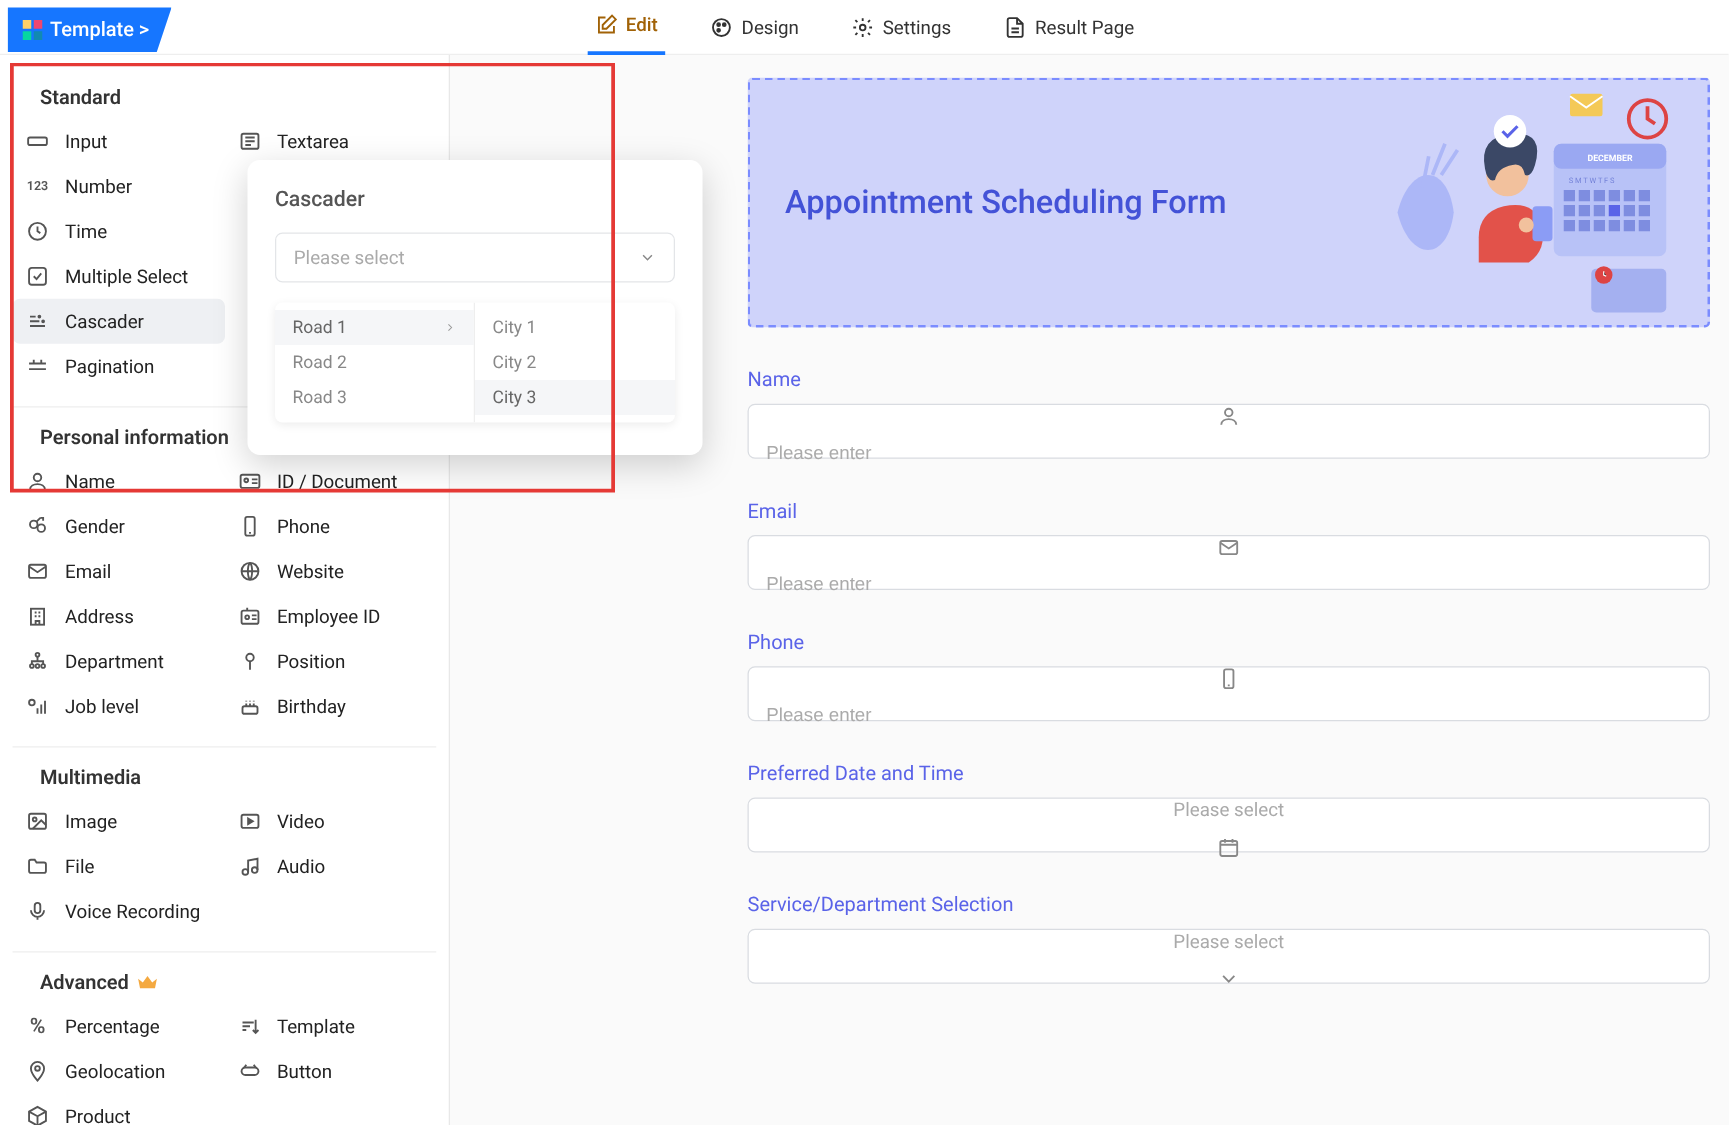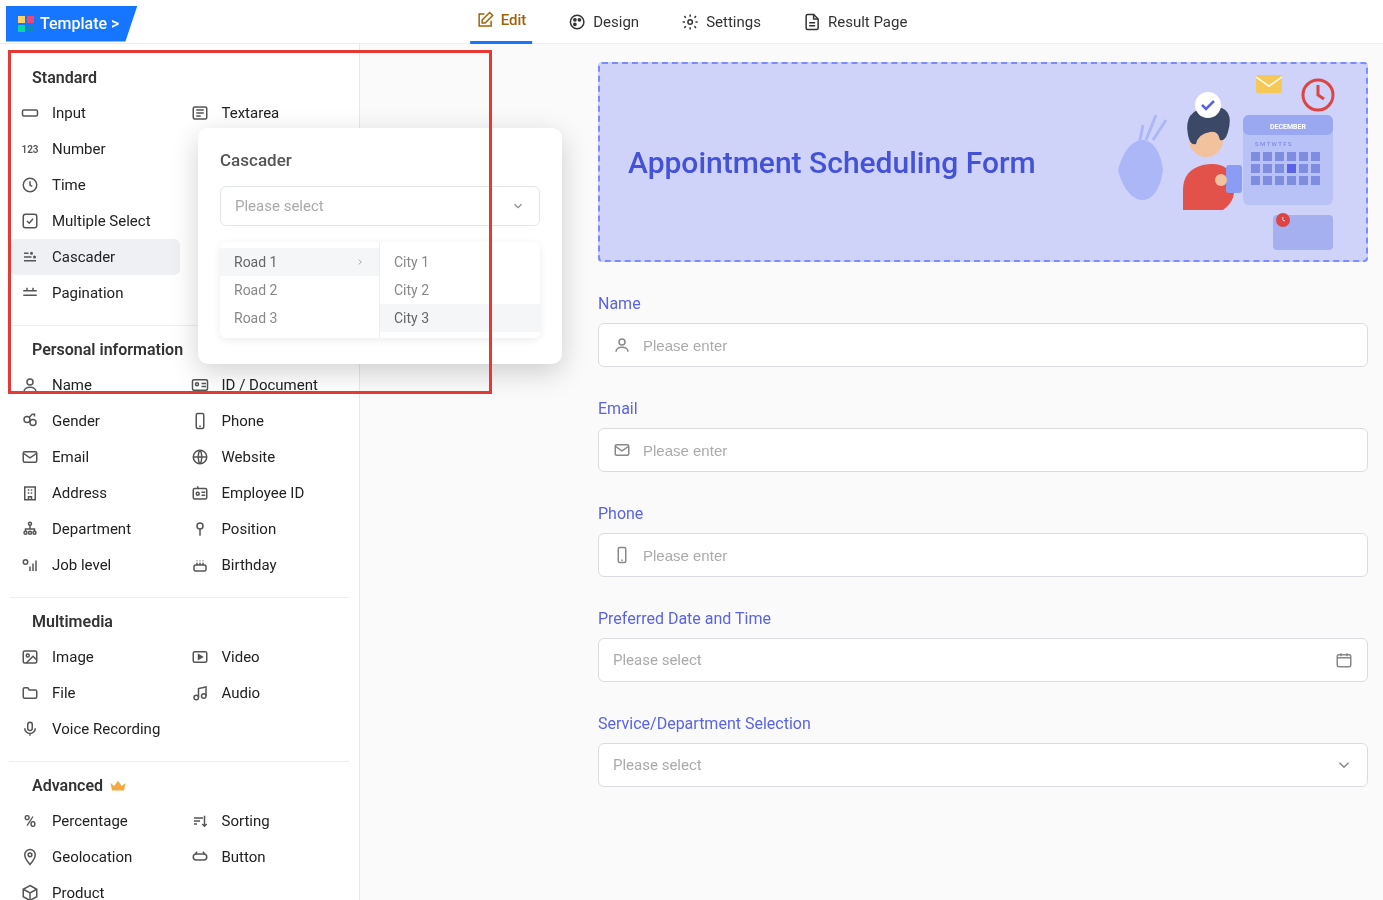--- a/index.html
+++ b/index.html
@@ -30,24 +30,24 @@
   .cascader-select { border:1px solid #e3e5e8; border-radius:6px; height:40px; display:flex; align-items:center; justify-content:space-between; padding:0 14px; color:#aaa; font-size:15px; cursor:pointer; }
   .cascader-panels { display:flex; margin-top:16px; border-radius:6px; box-shadow:0 2px 8px rgba(0,0,0,.08); overflow:hidden; }
   .cascader-col { width:50%; padding:6px 0; }
   .cascader-col:first-child { border-right:1px solid #eee; }
   .cascader-opt { padding:6px 14px; font-size:14px; color:#888; display:flex; align-items:center; justify-content:space-between; cursor:pointer; }
   .cascader-opt.sel { background:#f5f6f8; color:#666; }
 
   .canvas { flex:1; overflow-y:auto; padding:18px 18px 40px 18px; background:#fafafa; position:relative; }
   .form-wrap { width:770px; margin-left:220px; }
   .hero { height:200px; background:#cfd3fa; border-radius:4px; position:relative; display:flex; align-items:center; padding-left:28px; border:2px dashed #7b8cff; overflow:hidden; }
-  .hero-title { font-size:30px; color:#4352d7; font-weight:500; }
+  .hero-title { font-size:26px; color:#4352d7; font-weight:500; }
   .field { margin-top:32px; }
   .field-label { color:#5a63e8; font-size:16px; margin-bottom:10px; }
-  .field-input { width:100%; height:44px; border:1px solid #d9dce1; border-radius:6px; display:flex; align-items:center; padding:0 14px; gap:12px; color:#aaa; font-size:15px; background:#fff; }
+  .field-input { width:100%; height:44px; border:1px solid #d9dce1; border-radius:6px; display:flex; align-items:center; padding:0 14px; gap:12px; color:#aaa; font-size:15px; background:#fff;flex-direction:column; }
   .field-input.select { justify-content:space-between; }
   .field-input svg { width:18px; height:18px; color:#888; flex-shrink:0; }
   .field-input input { border:none; outline:none; font-size:15px; color:#333; width:100%; background:transparent; }
   .field-input input::placeholder { color:#aaa; }
 
   .hero-art { position:absolute; right:8px; top:6px; width:250px; height:190px; }
 </style>
 </head>
 <body>
 
@@ -349,21 +349,21 @@
       <div class="comp-item">
           <span class="ico" style="font-size:17px;font-weight:600">%</span>
           <span>Percentage</span>
         </div>
       <div class="comp-item">
           <span class="ico">
             <svg viewBox="0 0 24 24" fill="none" stroke="currentColor" stroke-width="2">
               <path d="M4 8h12M4 12h8M4 16h4M18 5v14M15 16l3 3 3-3"></path>
             </svg>
           </span>
-          <span>Sorting</span>
+          <span>Template</span>
         </div>
       <div class="comp-item">
           <span class="ico">
             <svg viewBox="0 0 24 24" fill="none" stroke="currentColor" stroke-width="2">
               <path d="M12 2a7 7 0 017 7c0 5-7 13-7 13S5 14 5 9a7 7 0 017-7z"></path>
               <circle cx="12" cy="9" r="2.5"></circle>
             </svg>
           </span>
           <span>Geolocation</span>
         </div>

